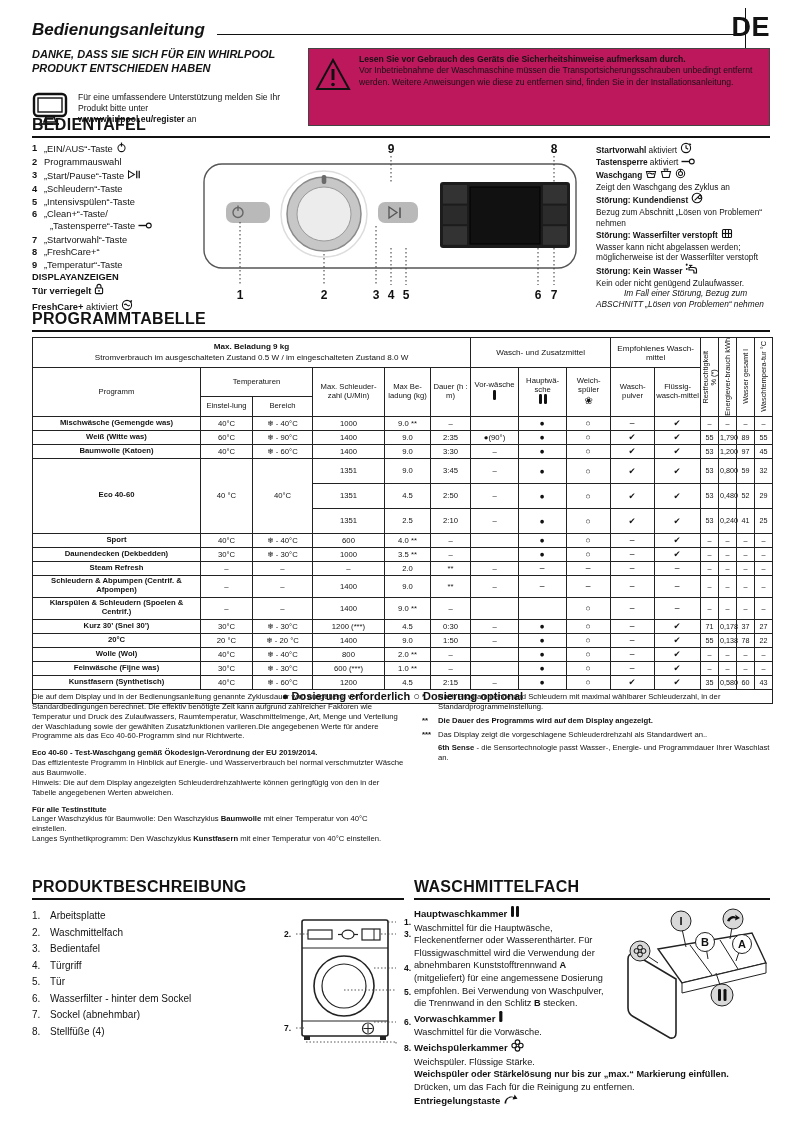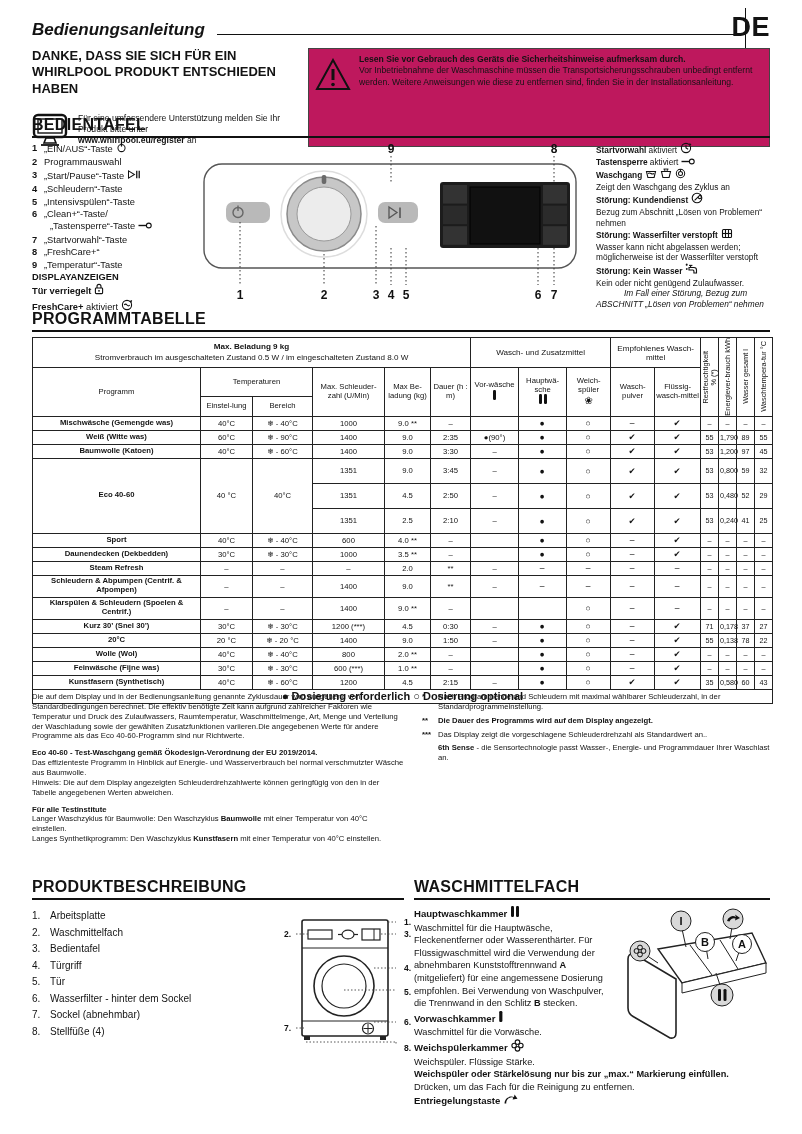--- a/index.html
+++ b/index.html
@@ -8,21 +8,21 @@
   b{font-weight:bold;}
   
   .doc-header{position:absolute;top:12px;left:32px;width:738px;height:46px;}
   .doc-title{position:absolute;left:0;top:8px;font-size:17px;font-weight:bold;font-style:italic;}
   .doc-rule{position:absolute;left:185px;top:22px;width:528px;height:0;border-top:1.6px solid #111;}
   .lang-divider{position:absolute;left:713px;top:-4px;height:52px;border-left:1.4px solid #111;}
   .lang-code{position:absolute;right:0;top:0;font-size:27px;font-weight:bold;letter-spacing:.5px;}
   
   .intro{position:absolute;top:48px;left:32px;width:738px;display:flex;gap:14px;}
   .thanks{width:262px;flex:0 0 262px;}
-  .thanks-heading{font-size:13px;font-weight:bold;line-height:1.25;}
+  .thanks-heading{font-size:11px;font-weight:bold;line-height:1.25;font-style:italic;}
   .thanks-body{display:flex;margin-top:16px;gap:6px;}
   .register-icon svg{display:block;}
   .thanks-text{font-size:8.6px;line-height:1.3;}
   .warn-box{flex:1;border:1.2px solid #444;background:#be185d;display:flex;gap:8px;
             padding:5px 8px 5px 6px;align-items:flex-start;}
   .warn-tri{flex:0 0 36px;padding-top:4px;}
   .warn-text{font-size:8.6px;line-height:1.32;}
   
   .sec-heading{font-size:16px;font-weight:bold;letter-spacing:.3px;border-bottom:2.6px solid #111;
                padding-bottom:2px;}

